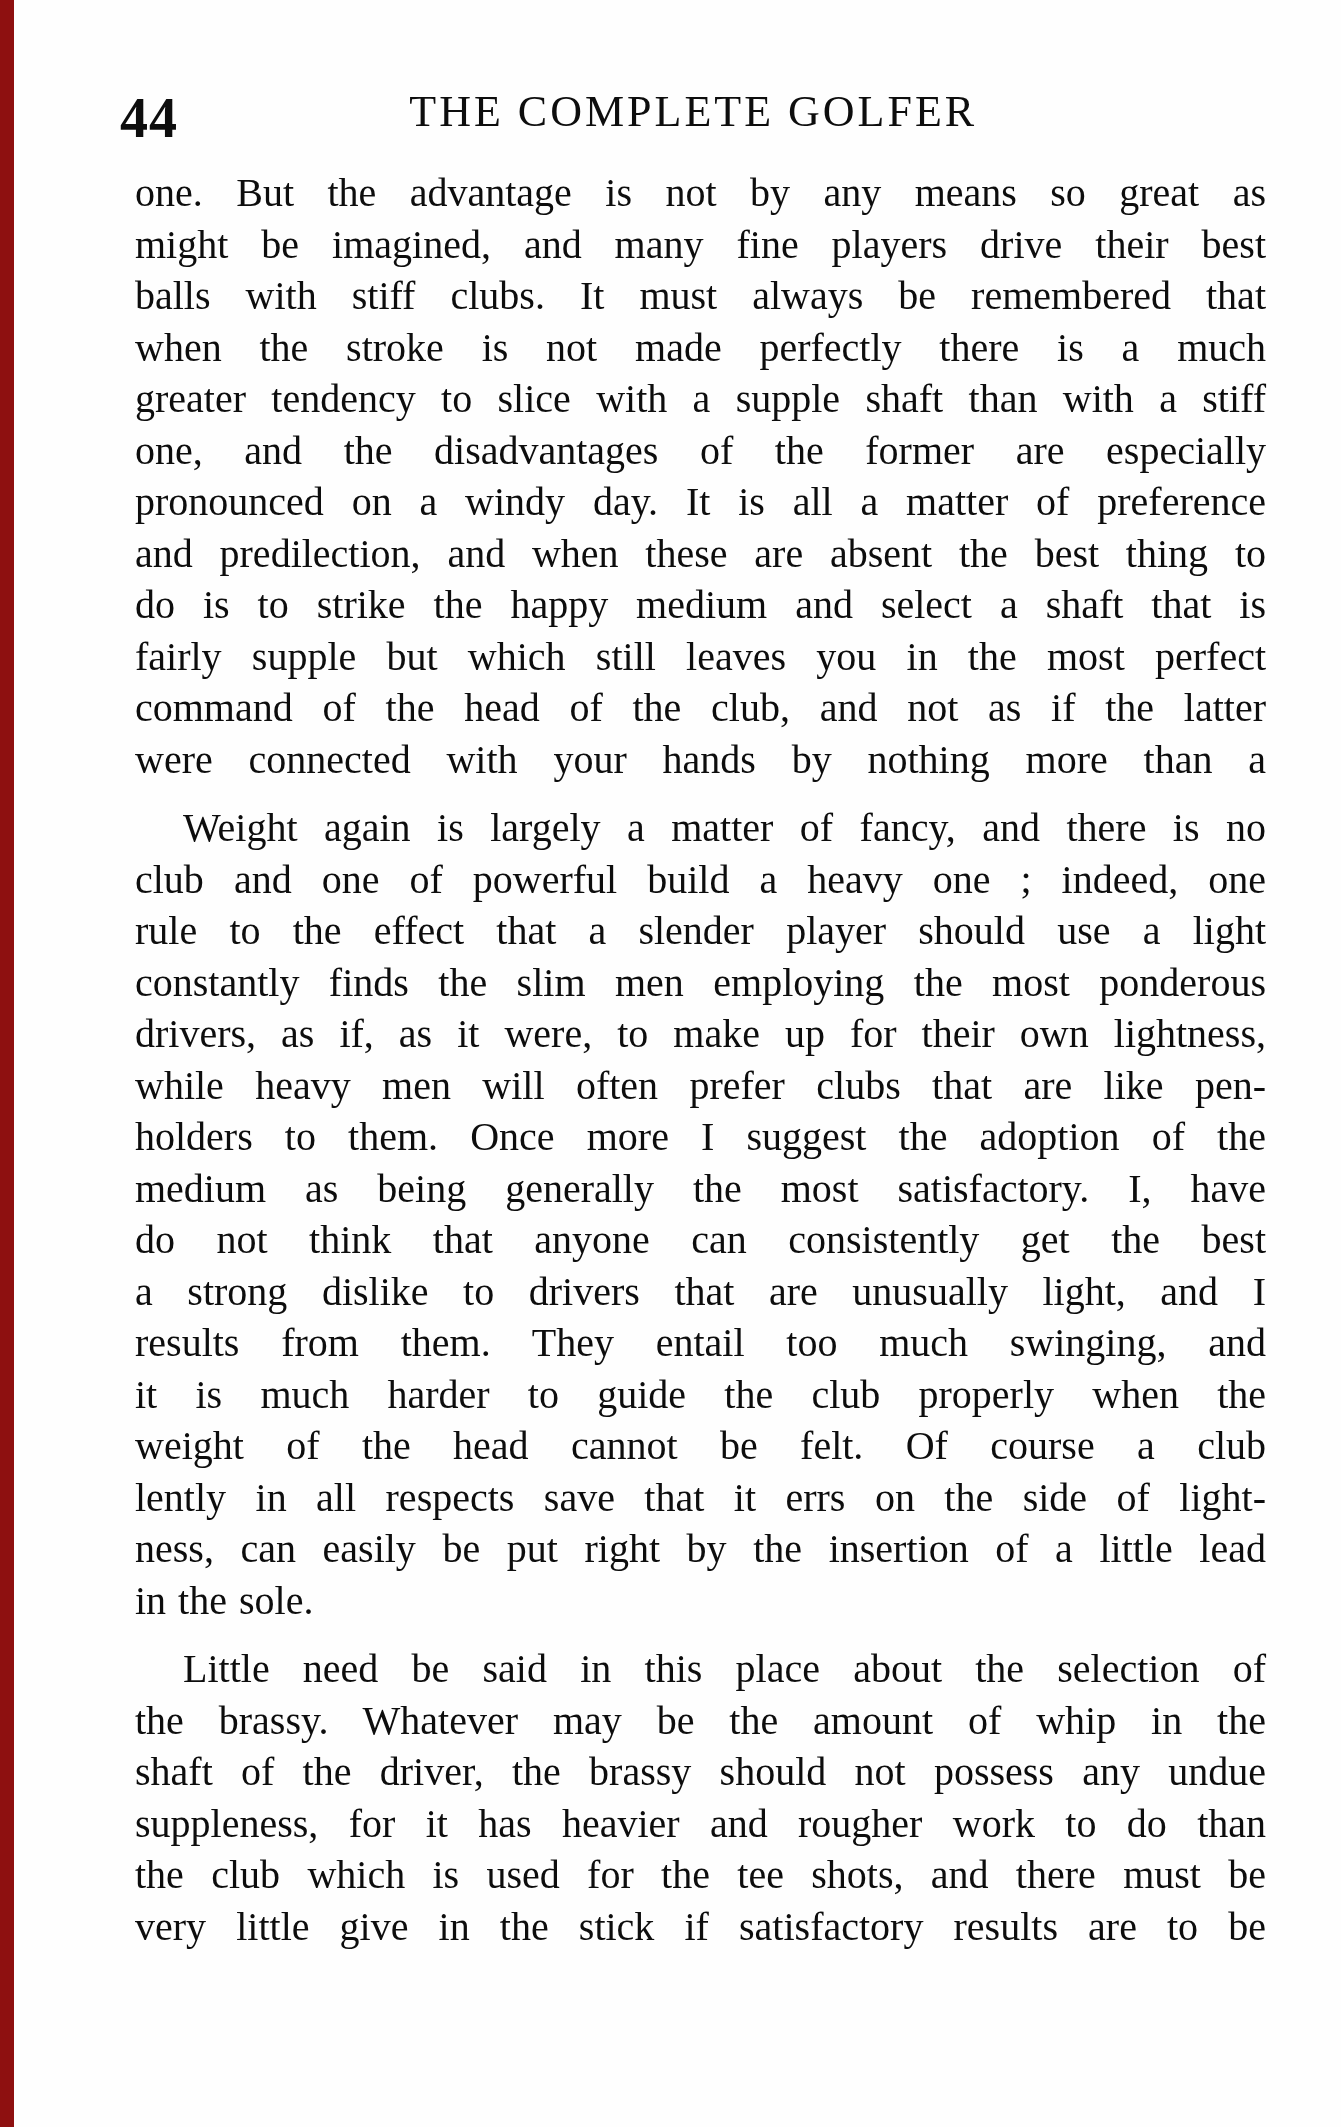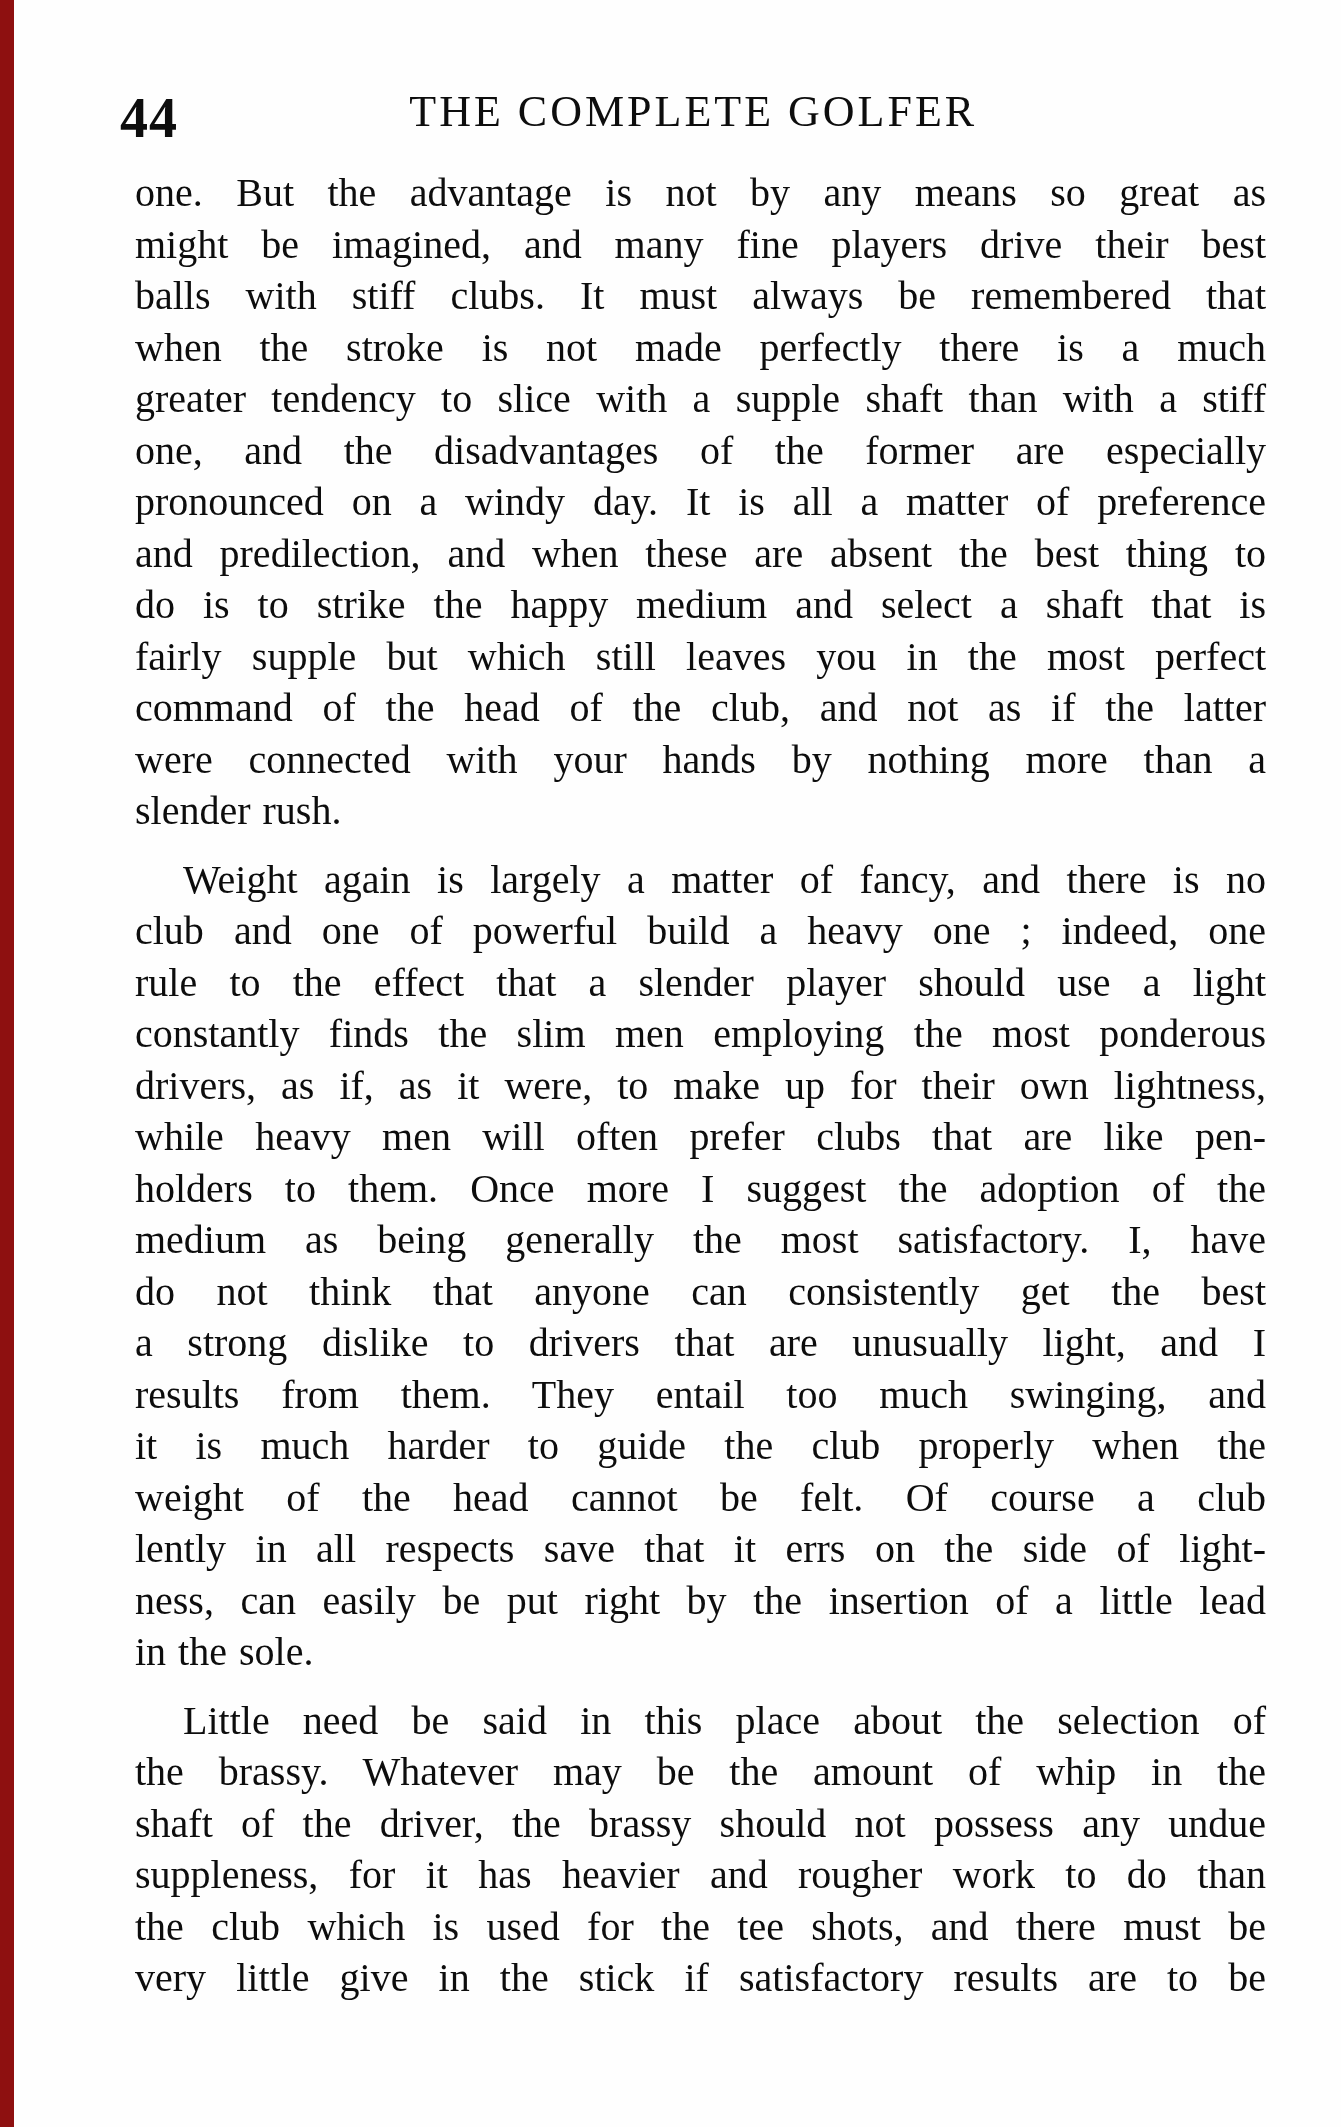--- a/index.html
+++ b/index.html
@@ -93,21 +93,20 @@
         <div class="line">balls with stiff clubs.  It must always be remembered that</div>
         <div class="line">when the stroke is not made perfectly there is a much</div>
         <div class="line">greater tendency to slice with a supple shaft than with a stiff</div>
         <div class="line">one, and the disadvantages of the former are especially</div>
         <div class="line">pronounced on a windy day.  It is all a matter of preference</div>
         <div class="line">and predilection, and when these are absent the best thing to</div>
         <div class="line">do is to strike the happy medium and select a shaft that is</div>
         <div class="line">fairly supple but which still leaves you in the most perfect</div>
         <div class="line">command of the head of the club, and not as if the latter</div>
         <div class="line">were connected with your hands by nothing more than a</div>
-        <div class="line line-last">slender rush.</div>
       </div>
       <div class="paragraph indent">
         <div class="line first">Weight again is largely a matter of fancy, and there is no</div>
         <div class="line">club and one of powerful build a heavy one ;  indeed, one</div>
         <div class="line">rule to the effect that a slender player should use a light</div>
         <div class="line">constantly finds the slim men employing the most ponderous</div>
         <div class="line">drivers, as if, as it were, to make up for their own lightness,</div>
         <div class="line">while heavy men will often prefer clubs that are like pen-</div>
         <div class="line">holders to them.   Once more I suggest the adoption of the</div>
         <div class="line">medium as being generally the most satisfactory.   I, have</div>

